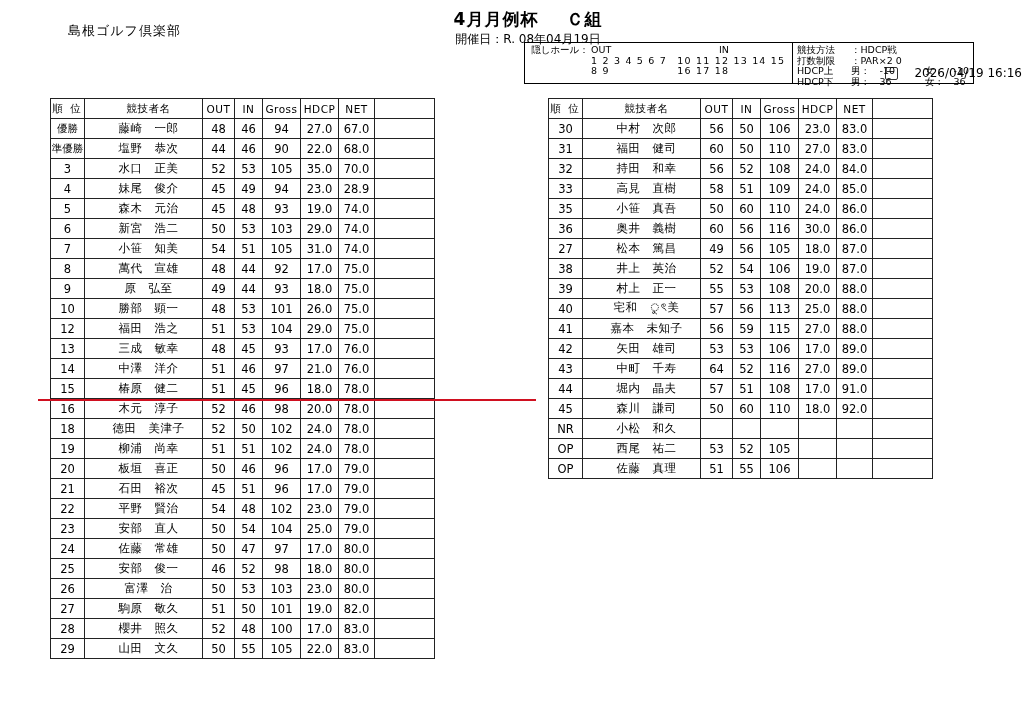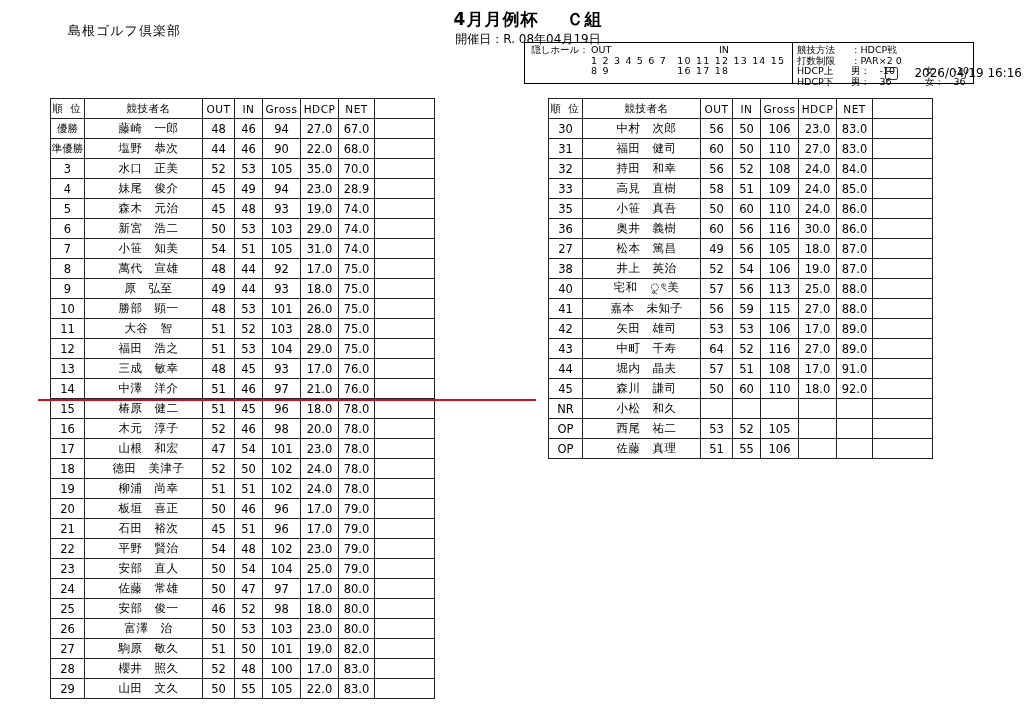--- a/index.html
+++ b/index.html
@@ -245,30 +245,20 @@
           <td class="c-rank">10</td>
           <td class="c-name">勝部　顕一</td>
           <td class="c-out">48</td>
           <td class="c-in">53</td>
           <td class="c-gross">101</td>
           <td class="c-hdcp">26.0</td>
           <td class="c-net">75.0</td>
           <td class="c-blank"></td>
         </tr>
         <tr>
-          <td class="c-rank">11</td>
-          <td class="c-name">大谷　智</td>
-          <td class="c-out">51</td>
-          <td class="c-in">52</td>
-          <td class="c-gross">103</td>
-          <td class="c-hdcp">28.0</td>
-          <td class="c-net">75.0</td>
-          <td class="c-blank"></td>
-        </tr>
-        <tr>
           <td class="c-rank">12</td>
           <td class="c-name">福田　浩之</td>
           <td class="c-out">51</td>
           <td class="c-in">53</td>
           <td class="c-gross">104</td>
           <td class="c-hdcp">29.0</td>
           <td class="c-net">75.0</td>
           <td class="c-blank"></td>
         </tr>
         <tr>
@@ -301,30 +291,20 @@
           <td class="c-net">78.0</td>
           <td class="c-blank"></td>
         </tr>
         <tr>
           <td class="c-rank">16</td>
           <td class="c-name">木元　淳子</td>
           <td class="c-out">52</td>
           <td class="c-in">46</td>
           <td class="c-gross">98</td>
           <td class="c-hdcp">20.0</td>
-          <td class="c-net">78.0</td>
-          <td class="c-blank"></td>
-        </tr>
-        <tr>
-          <td class="c-rank">17</td>
-          <td class="c-name">山根　和宏</td>
-          <td class="c-out">47</td>
-          <td class="c-in">54</td>
-          <td class="c-gross">101</td>
-          <td class="c-hdcp">23.0</td>
           <td class="c-net">78.0</td>
           <td class="c-blank"></td>
         </tr>
         <tr>
           <td class="c-rank">18</td>
           <td class="c-name">徳田　美津子</td>
           <td class="c-out">52</td>
           <td class="c-in">50</td>
           <td class="c-gross">102</td>
           <td class="c-hdcp">24.0</td>
@@ -530,20 +510,30 @@
           <td class="c-rank">38</td>
           <td class="c-name">井上　英治</td>
           <td class="c-out">52</td>
           <td class="c-in">54</td>
           <td class="c-gross">106</td>
           <td class="c-hdcp">19.0</td>
           <td class="c-net">87.0</td>
           <td class="c-blank"></td>
         </tr>
         <tr>
+          <td class="c-rank">39</td>
+          <td class="c-name">村上　正一</td>
+          <td class="c-out">55</td>
+          <td class="c-in">53</td>
+          <td class="c-gross">108</td>
+          <td class="c-hdcp">20.0</td>
+          <td class="c-net">88.0</td>
+          <td class="c-blank"></td>
+        </tr>
+        <tr>
           <td class="c-rank">40</td>
           <td class="c-name">宅和　ুৎ美</td>
           <td class="c-out">57</td>
           <td class="c-in">56</td>
           <td class="c-gross">113</td>
           <td class="c-hdcp">25.0</td>
           <td class="c-net">88.0</td>
           <td class="c-blank"></td>
         </tr>
         <tr>

